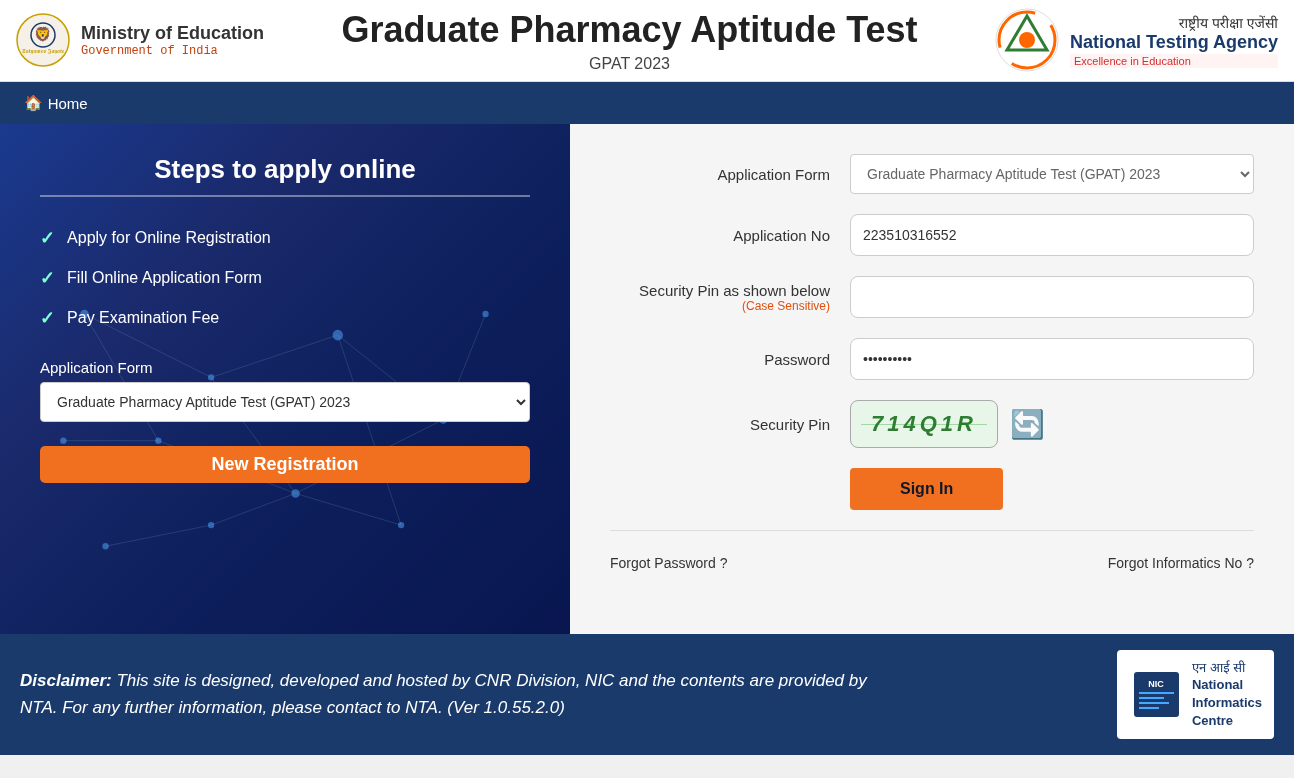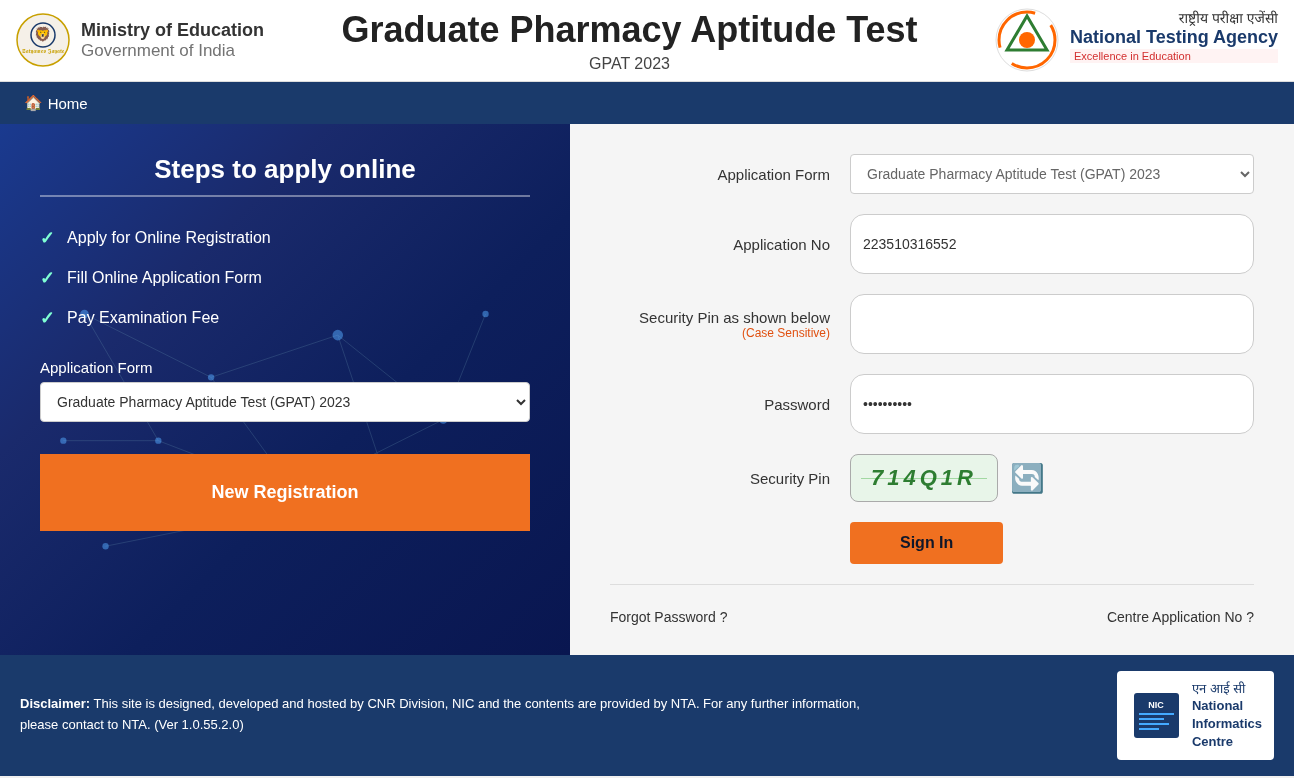--- a/index.html
+++ b/index.html
@@ -25,38 +25,40 @@
       height: 55px;
     }
     .header-left-text {}
     .header-left-text .ministry {
       font-size: 18px;
       font-weight: bold;
       color: #333;
       line-height: 1.2;
     }
     .header-left-text .govt {
-      font-size: 17px;
-      color: #737373;
+      font-size: 12px;
+      color: #c2410c;
+      font-family: Liberation Mono, monospace;
     }
     .header-center {
       text-align: center;
     }
     .header-center .main-title {
       font-size: 36px;
       font-weight: bold;
       color: #222;
     }
     .header-center .sub-title {
       font-size: 16px;
       color: #444;
       margin-top: 4px;
     }
     .header-right {
       display: flex;
+      align-items: center;
       gap: 10px;
     }
     .nta-right-text .nta-hindi {
       font-size: 14px;
       color: #333;
       text-align: right;
     }
     .nta-right-text .nta-name {
       font-size: 18px;
       font-weight: bold;
@@ -148,28 +150,28 @@
       width: 100%;
       padding: 10px 12px;
       font-size: 14px;
       border: 1px solid #ccc;
       border-radius: 4px;
       background: #fff;
       color: #333;
     }
     .new-reg-btn {
       width: 100%;
-      margin-top: 32px;
-      padding: 28px;
+      margin-top: 24px;
+      padding: 8px;
       background: #f07020;
       color: #fff;
       font-size: 18px;
       font-weight: bold;
       border: none;
-      border-radius: 0;
+      border-radius: 5px;
       cursor: pointer;
     }
 
     
     .network-decoration {
       position: absolute;
       top: 0; left: 0; right: 0; bottom: 0;
       pointer-events: none;
       z-index: 0;
     }
@@ -201,24 +203,24 @@
     }
     .form-label-right {
       width: 220px;
       font-size: 15px;
       color: #333;
       text-align: right;
       flex-shrink: 0;
     }
     .form-input {
       flex: 1;
-      padding: 21px 12px;
+      padding: 12px 12px;
       font-size: 14px;
       border: 1px solid #ccc;
-      border-radius: 14px;
+      border-radius: 8px;
       background: #fff;
       color: #333;
     }
     .form-select-right {
       flex: 1;
       padding: 10px 12px;
       font-size: 14px;
       border: 1px solid #ccc;
       border-radius: 4px;
       background: #fff;
@@ -306,23 +308,24 @@
     .footer {
       background: #1a3a6b;
       color: #fff;
       padding: 16px 20px;
       display: flex;
       justify-content: space-between;
       align-items: center;
       min-height: 90px;
     }
     .footer-text {
-      font-size: 13px;
+      font-size: 17px;
       line-height: 1.6;
       max-width: 860px;
+      font-style: italic;
     }
     .footer-text .disclaimer-title {
       font-weight: bold;
     }
     .nic-logo-area {
       display: flex;
       align-items: center;
       gap: 10px;
     }
     .nic-box {
@@ -488,21 +491,21 @@
         </div>
       </div>
 
       <div class="form-row">
         <div class="form-label-right"></div>
         <button class="signin-btn">Sign In</button>
       </div>
 
       <div class="forgot-links">
         <span class="forgot-link">Forgot Password ?</span>
-        <span class="forgot-link">Centre Application No ?</span>
+        <span class="forgot-link">Forgot Informatics No ?</span>
       </div>
 
     </div>
   </div>
 
 </div>
 
 <div class="footer">
   <div class="footer-text">
     <span class="disclaimer-title">Disclaimer:</span>

